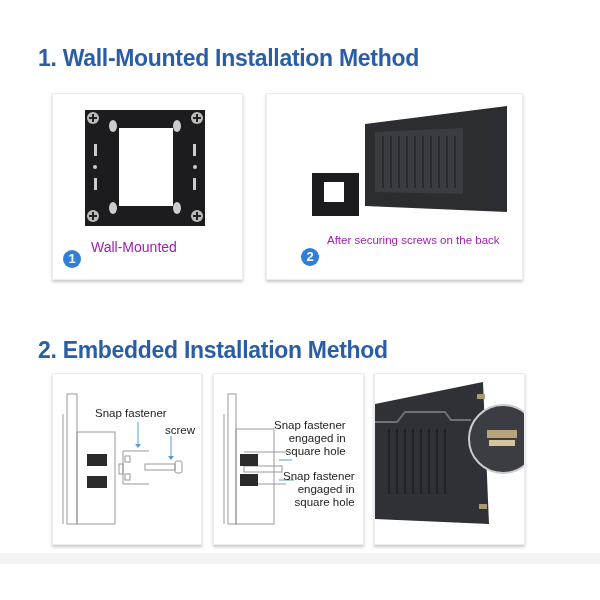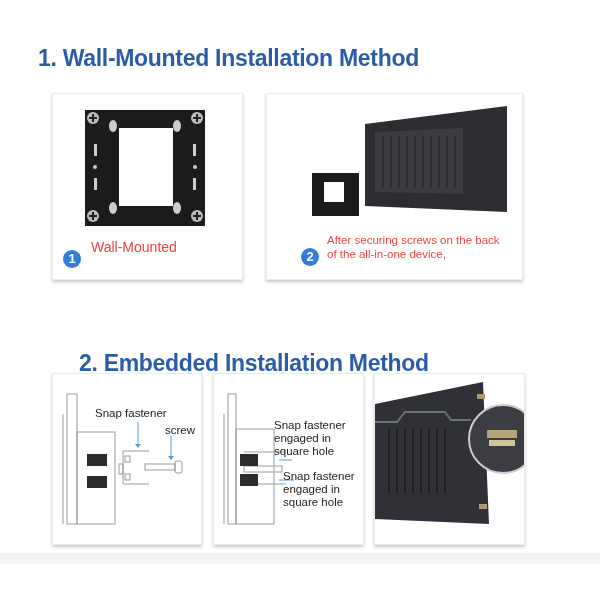--- a/index.html
+++ b/index.html
@@ -1,21 +1,21 @@
 <!DOCTYPE html>
 <html><head>
 <meta charset="utf-8">
 <style>
   * { margin:0; padding:0; box-sizing:border-box; }
   body { width:600px; height:600px; background:#fff; position:relative; overflow:hidden; font-family:"Liberation Sans", sans-serif; }
   .title { position:absolute; left:38px; color:#2a5da8; font-size:23px; font-weight:bold; letter-spacing:-0.3px; }
   .card { position:absolute; background:#fff; border:1px solid #ececec; box-shadow:0 2px 3px rgba(0,0,0,0.22); }
   .badge { position:absolute; width:18px; height:18px; border-radius:50%; background:#2f7fd8; color:#fff; font-weight:bold; font-size:13px; text-align:center; line-height:18px; }
-  .caption { position:absolute; color:#ef4444; }
-  .lbl { position:absolute; color:#222; font-size:11.5px; line-height:13px; text-align:left; }
+  .caption { position:absolute; color:#a21caf; }
+  .lbl { position:absolute; color:#222; font-size:11.5px; line-height:13px; text-align:right; }
   .footer-band { position:absolute; left:0; top:553px; width:600px; height:11px; background:#f4f4f4; }
 </style>
 </head>
 <body>
 
 <div class="title" style="top:45px;">1. Wall-Mounted Installation Method</div>
 
 <div class="card" style="left:52px;top:93px;width:191px;height:187px;">
   <svg style="position:absolute;left:28px;top:12px;" width="128" height="122" viewBox="0 0 128 122">
     <rect x="4" y="4" width="120" height="116" fill="#1c1c1e"></rect>
@@ -70,25 +70,24 @@
         <line x1="172" y1="42" x2="172" y2="94"></line>
         <line x1="180" y1="42" x2="180" y2="94"></line>
         <line x1="188" y1="42" x2="188" y2="94"></line>
     </g>
     <polygon points="45,79 92,79 92,122 45,122" fill="#1c1c1e"></polygon>
     <rect x="57" y="88" width="20" height="20" fill="#fff"></rect>
   </svg>
   <div class="badge" style="left:34px;top:154px;">2</div>
   <div class="caption" style="left:60px;top:140px;font-size:11.5px;line-height:13.5px;">
     <div>After securing screws on the back</div>
-    <div>of the all-in-one device,</div>
   </div>
 </div>
 
-<div class="title" style="top:350px;margin-left:41px;">2. Embedded Installation Method</div>
+<div class="title" style="top:337px;">2. Embedded Installation Method</div>
 
 <div class="card" style="left:52px;top:373px;width:150px;height:172px;">
   <svg style="position:absolute;left:0;top:0;" width="150" height="172" viewBox="0 0 150 172">
     <g fill="none" stroke="#999" stroke-width="1">
       <rect x="14" y="20" width="10" height="130"></rect>
         <line x1="10" y1="40" x2="10" y2="150"></line>
       <rect x="24" y="58" width="38" height="92"></rect>
       <path d="M96,77 H70 V110 H96"></path>
         <rect x="66" y="90" width="4" height="10"></rect>
       <rect x="72" y="82" width="5" height="6"></rect>

